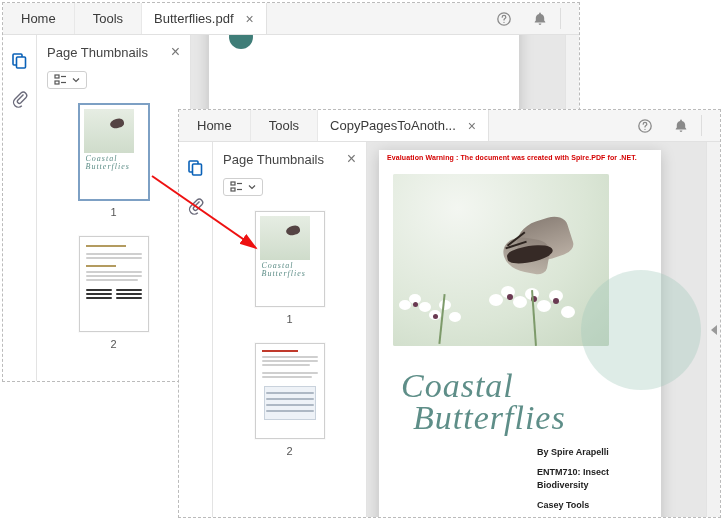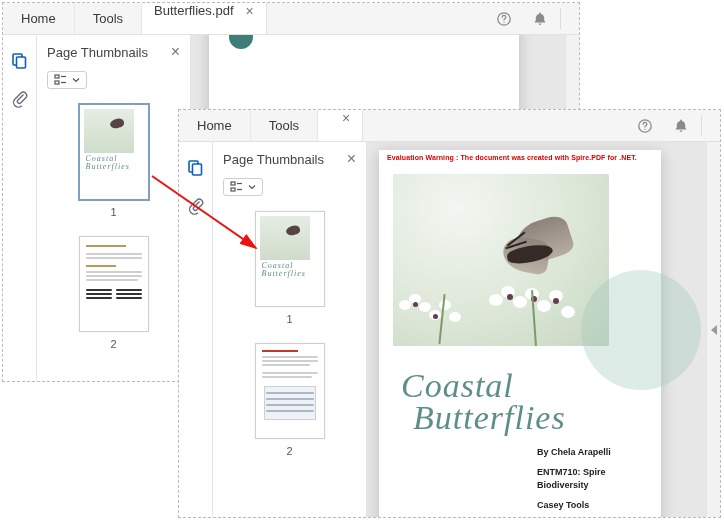--- a/index.html
+++ b/index.html
@@ -3,21 +3,21 @@
 <meta charset="utf-8">
 <style>
   * { box-sizing: border-box; margin: 0; padding: 0; font-family: "Segoe UI", Arial, sans-serif; }
   body { width: 724px; height: 521px; position: relative; background: #fff; overflow: hidden; }
   .frame { position: absolute; border: 1px dashed #bbb; background: #fff; }
   .win-a { left: 2px; top: 2px; width: 578px; height: 380px; }
   .win-b { left: 178px; top: 109px; width: 543px; height: 409px; }
 
   .toolbar { display: flex; align-items: stretch; height: 32px; background: #f5f5f5; border-bottom: 1px solid #e1e1e1; font-size: 13px; color: #3a3a3a; }
   .tb-btn { display: flex; align-items: center; padding: 0 18px; cursor: pointer; border-right: 1px solid #e8e8e8; }
-  .tab { display: flex; padding: 0 12px; background: #fff; border-right: 1px solid #e1e1e1; }
+  .tab { display: flex; align-items: center; padding: 0 12px; background: #fff; border-right: 1px solid #e1e1e1; }
   .tab .close { margin-left: 12px; color: #777; font-size: 14px; cursor: pointer; }
   .tb-spacer { flex: 1; }
   .tb-icon { display: flex; align-items: center; padding: 0 10px; color: #8a8a8a; }
   .tb-bar-sep { width: 1px; background: #ddd; margin: 5px 2px; }
 
   .body-row { display: flex; position: absolute; top: 32px; left: 0; right: 0; bottom: 0; }
   .rail { width: 34px; border-right: 1px solid #e3e3e3; background: #fff; display: flex; flex-direction: column; align-items: center; padding-top: 16px; gap: 18px; }
   .rail-icon { width: 20px; height: 20px; display: flex; align-items: center; justify-content: center; color: #6a6a7a; cursor: pointer; }
   .rail-icon.active { color: #0a62b8; }
 
@@ -166,20 +166,21 @@
 
 <div class="frame win-b">
   <div class="toolbar">
     <div class="tb-btn">
         <span>Home</span>
       </div>
     <div class="tb-btn">
         <span>Tools</span>
       </div>
     <div class="tab">
+      <span>CopyPagesToAnoth...</span>
       <span class="close">×</span>
     </div>
     <div class="tb-spacer"></div>
     <div class="tb-icon">
         <svg width="16" height="16" viewBox="0 0 16 16" fill="none" stroke="currentColor" stroke-width="1.3">
           <circle cx="8" cy="8" r="6.2"></circle>
           <path d="M6.2 6.2c0-1 .8-1.8 1.8-1.8s1.8.8 1.8 1.8c0 1.4-1.8 1.3-1.8 2.7" stroke-linecap="round"></path>
           <circle cx="8" cy="11.4" r=".6" fill="currentColor" stroke="none"></circle>
         </svg>
       </div>
@@ -287,22 +288,22 @@
           <div class="moth-wing" style="left:110px;top:64px;width:46px;height:34px;transform:rotate(10deg);opacity:.9;"></div>
           <div class="moth-body" style="left:114px;top:72px;width:46px;height:16px;transform:rotate(-10deg);"></div>
 
           <div style="position:absolute;left:112px;top:64px;width:22px;height:1.5px;background:#2d241f;transform:rotate(-38deg);"></div>
           <div style="position:absolute;left:112px;top:70px;width:22px;height:1.5px;background:#2d241f;transform:rotate(-18deg);"></div>
         </div>
         <div class="green-circle" style="right:-40px;top:120px;width:120px;height:120px;"></div>
         <div class="doc-title" style="left:22px;top:218px;font-size:34px;">Coastal</div>
         <div class="doc-title" style="left:34px;top:250px;font-size:34px;">Butterflies</div>
         <div class="meta" style="top:296px;width:110px;">
-          <div>By Chela Arapelli</div>
-          <div style="margin-top:6px;">ENTM710: Spire Biodiversity</div>
+          <div>By Spire Arapelli</div>
+          <div style="margin-top:6px;">ENTM710: Insect Biodiversity</div>
           <div style="margin-top:6px;">Casey Tools</div>
         </div>
       </div>
     </div>
     <div class="gutter">
         <div class="tri"></div>
       </div>
   </div>
 </div>
 

